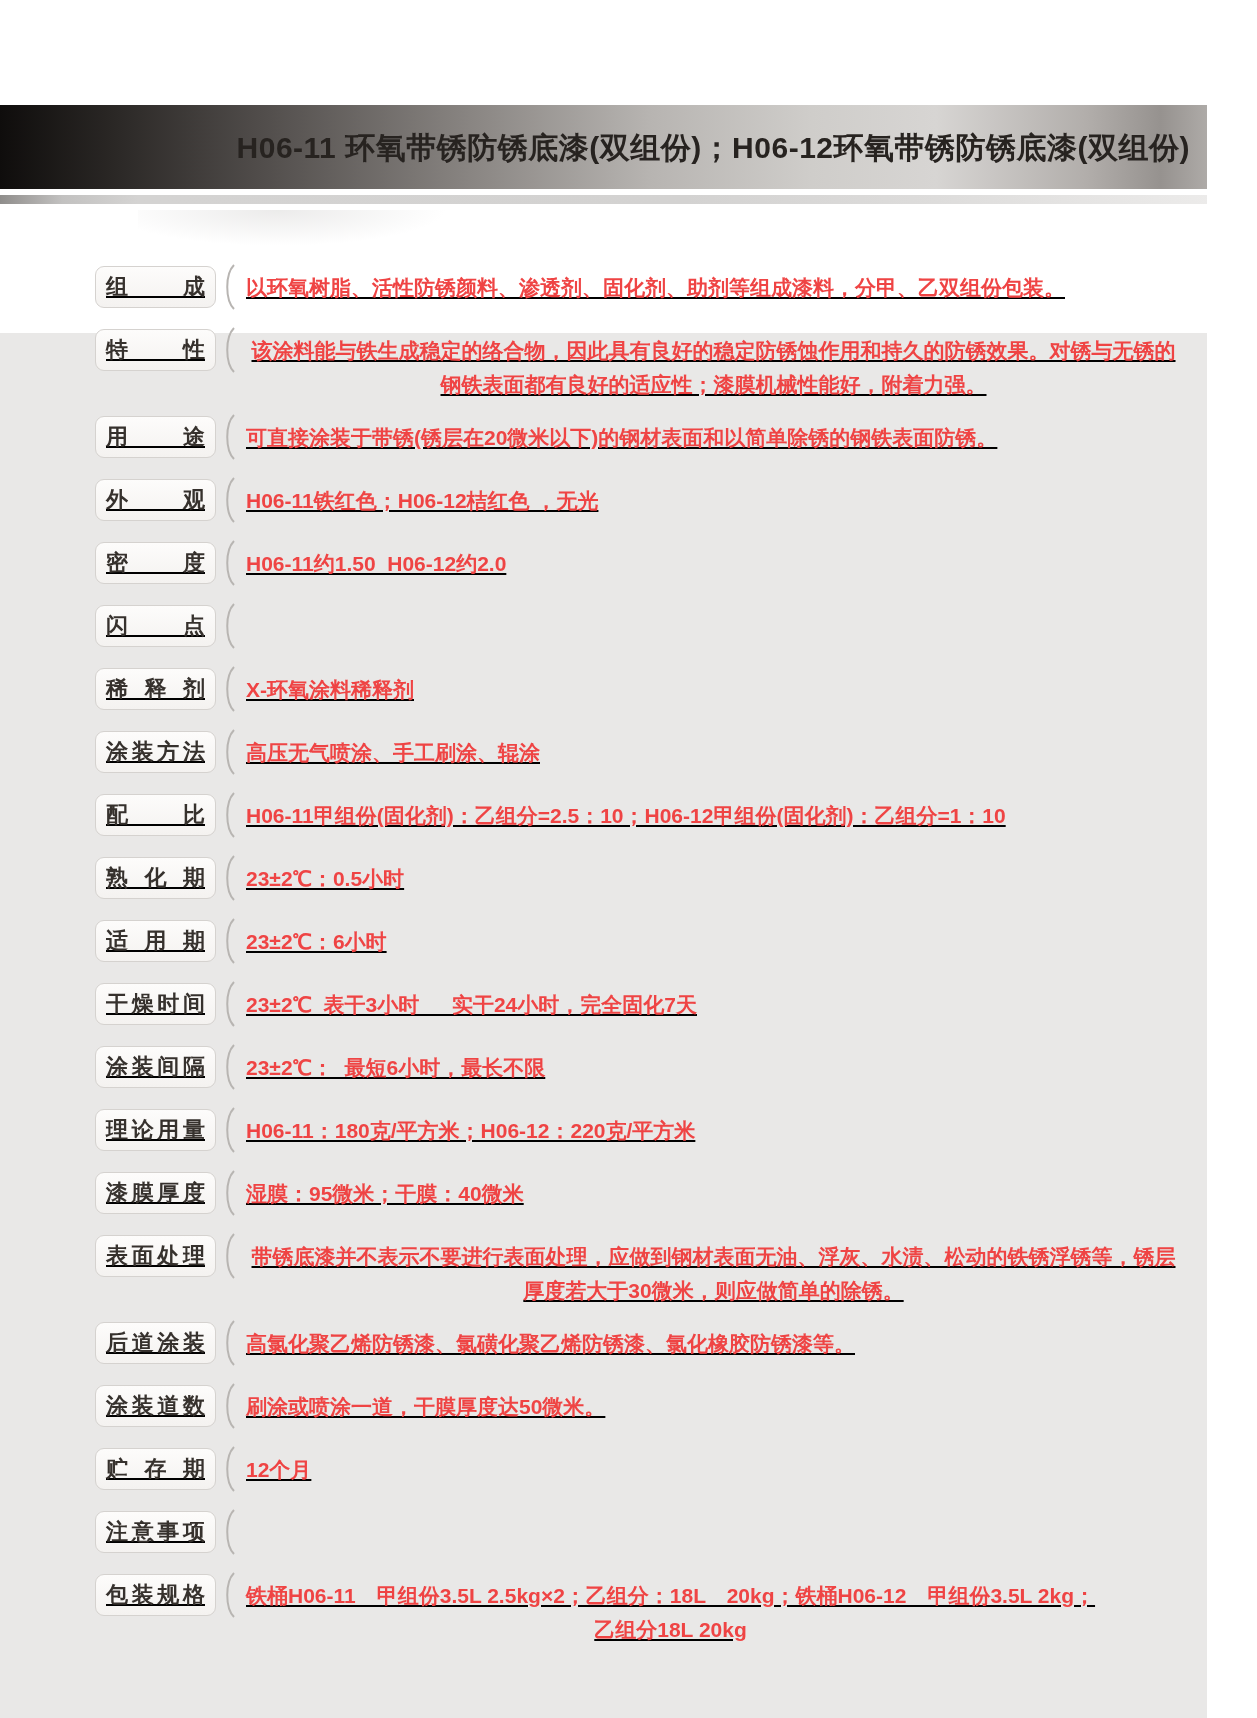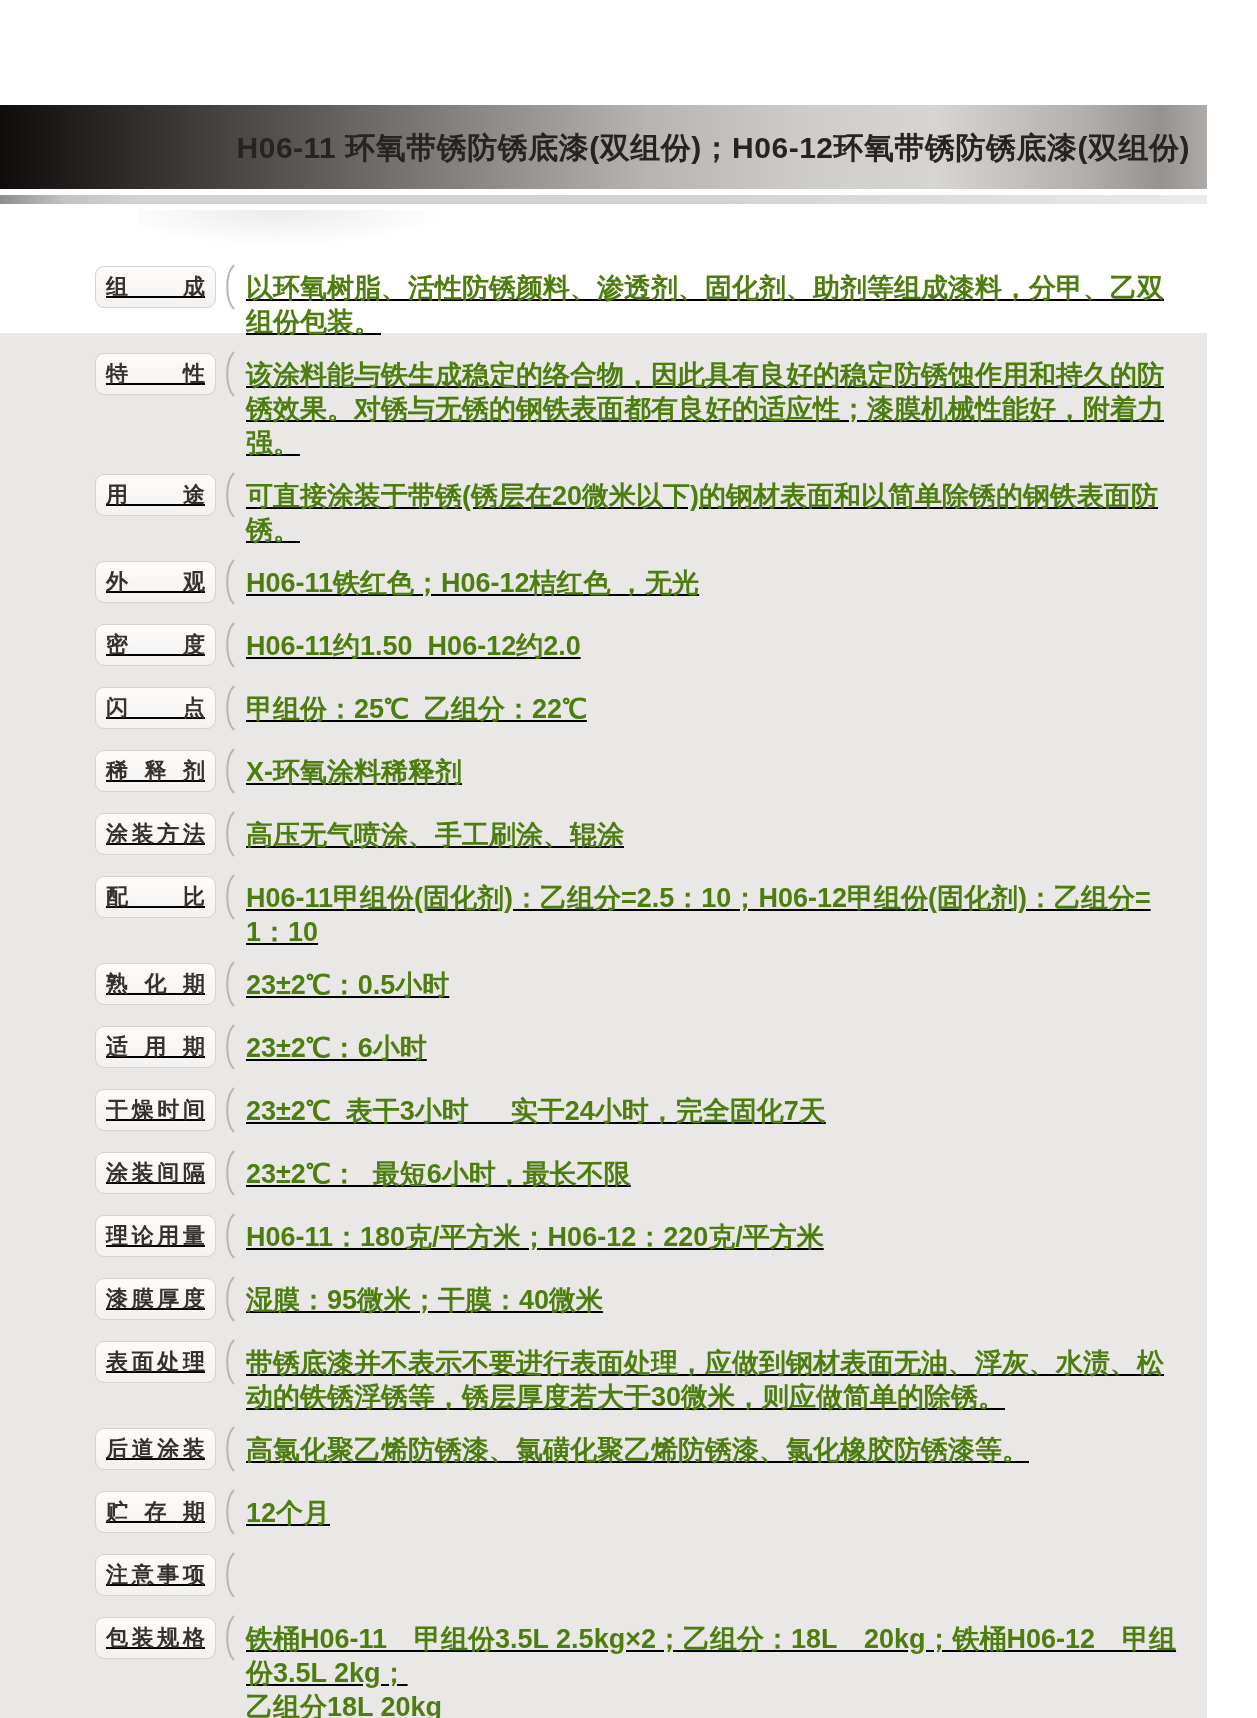--- a/index.html
+++ b/index.html
@@ -56,24 +56,25 @@
   .spec-label span {
     display:block; width:100%;
     font-size:22px; font-weight:bold; color:#36312d;
     text-align:justify; text-align-last:justify;
     line-height:1;
   }
   .paren { flex:0 0 18px; margin:-3px 8px 0 4px; }
   .spec-value {
     flex:0 1 auto; max-width:935px;
     padding-top:5px;
-    font-size:27px; font-weight:bold; color:#4d7c0f;
+    font-size:21px; font-weight:bold; color:#ef4444;
     line-height:34px;
     white-space:pre-wrap;
     word-break:break-all;
+    text-align:center;
   }
 </style>
 </head>
 <body>
 
 <div class="page">
   <div class="gray-bg"></div>
   <div class="header-bar">
     <div class="header-title">H06-11 环氧带锈防锈底漆(双组份)；H06-12环氧带锈防锈底漆(双组份)</div>
   </div>
@@ -132,21 +133,20 @@
       <div class="spec-value">H06-11约1.50  H06-12约2.0</div>
     </div>
 
     <div class="spec-row">
       <div class="spec-label">
           <span>闪 点</span>
         </div>
       <div class="paren"><svg width="18" height="48" viewBox="0 0 18 48">
             <path d="M14 2 C5 11 5 37 14 46" stroke="#b8b5b2" stroke-width="2" fill="none"></path>
           </svg></div>
-      <div class="spec-value">甲组份：25℃  乙组分：22℃</div>
     </div>
 
     <div class="spec-row">
       <div class="spec-label">
           <span>稀 释 剂</span>
         </div>
       <div class="paren"><svg width="18" height="48" viewBox="0 0 18 48">
             <path d="M14 2 C5 11 5 37 14 46" stroke="#b8b5b2" stroke-width="2" fill="none"></path>
           </svg></div>
       <div class="spec-value">X-环氧涂料稀释剂</div>
@@ -245,20 +245,29 @@
     <div class="spec-row">
       <div class="spec-label">
           <span>后道涂装</span>
         </div>
       <div class="paren"><svg width="18" height="48" viewBox="0 0 18 48">
             <path d="M14 2 C5 11 5 37 14 46" stroke="#b8b5b2" stroke-width="2" fill="none"></path>
           </svg></div>
       <div class="spec-value">高氯化聚乙烯防锈漆、氯磺化聚乙烯防锈漆、氯化橡胶防锈漆等。</div>
     </div>
 
+    <div class="spec-row">
+      <div class="spec-label">
+          <span>涂装道数</span>
+        </div>
+      <div class="paren"><svg width="18" height="48" viewBox="0 0 18 48">
+            <path d="M14 2 C5 11 5 37 14 46" stroke="#b8b5b2" stroke-width="2" fill="none"></path>
+          </svg></div>
+      <div class="spec-value">刷涂或喷涂一道，干膜厚度达50微米。</div>
+    </div>
 
     <div class="spec-row">
       <div class="spec-label">
           <span>贮 存 期</span>
         </div>
       <div class="paren"><svg width="18" height="48" viewBox="0 0 18 48">
             <path d="M14 2 C5 11 5 37 14 46" stroke="#b8b5b2" stroke-width="2" fill="none"></path>
           </svg></div>
       <div class="spec-value">12个月</div>
     </div>

